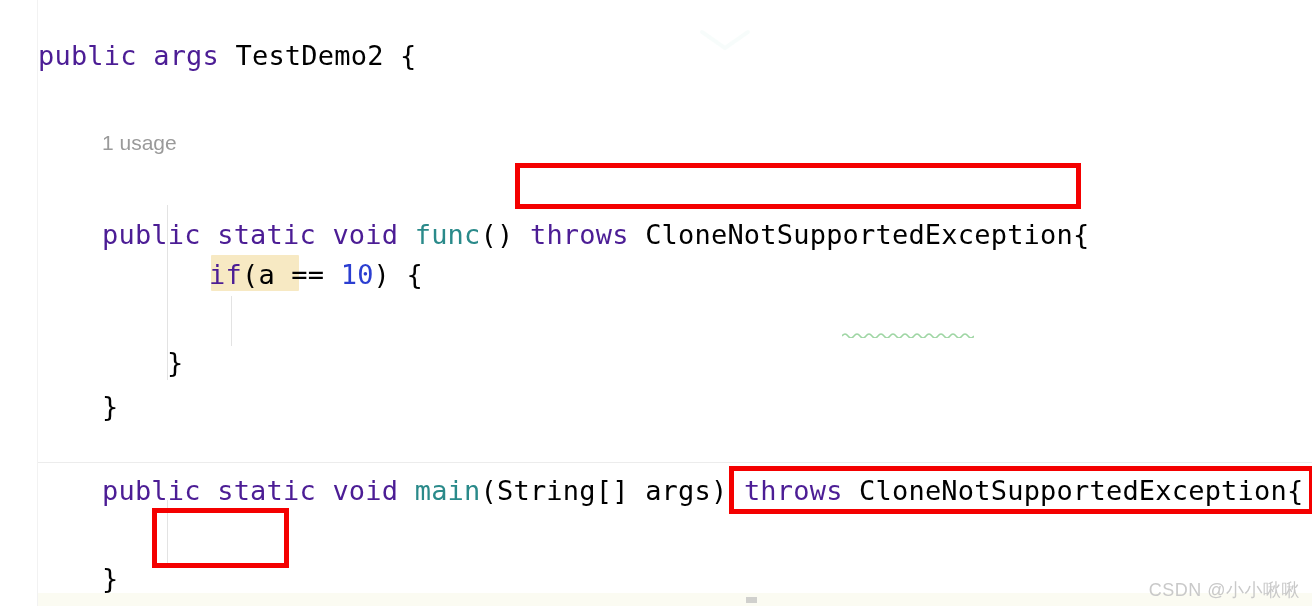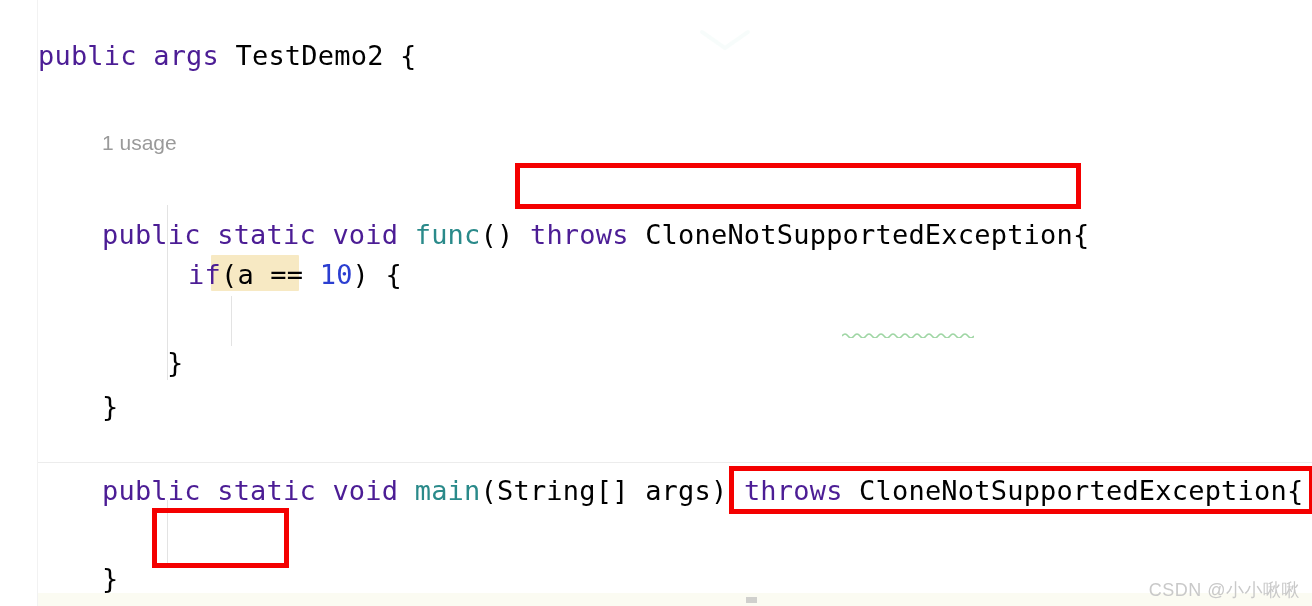--- a/index.html
+++ b/index.html
@@ -154,21 +154,21 @@
   <div class="method-sep" style="left:38px; top:462px; width:1274px;"></div>
 
   <div class="line" style="left:38px; top:34px;"><span class="kw">public</span><span> </span><span class="kw">args</span><span> </span><span class="plain">TestDemo2</span><span> </span><span class="plain">{</span></div>
 
   <div class="usage" style="left:102px; top:131px;">1 usage</div>
 
   <div class="line" style="left:102px; top:165px;margin-top:48px;"><span class="kw">public</span><span> </span><span class="kw">static</span><span> </span><span class="kw">void</span><span> </span><span class="method">func</span><span class="plain">()</span><span> </span><span class="kw">throws</span><span> </span><span class="plain">CloneNotSupportedException</span><span class="plain">{</span></div>
 
 
   <div class="hl-token" style="left:211px; top:255px; width:88px; height:36px;"></div>
-  <div class="line" style="left:153px; top:253px;padding-left:35px;"><span class="kw">if</span><span class="plain">(</span><span class="plain">a</span><span class="plain"> == </span><span class="num">10</span><span class="plain">)</span><span class="plain"> {</span></div>
+  <div class="line" style="left:174px; top:253px;padding-left:35px;"><span class="kw">if</span><span class="plain">(</span><span class="plain">a</span><span class="plain"> == </span><span class="num">10</span><span class="plain">)</span><span class="plain"> {</span></div>
 
 
   <div class="squiggle" style="left:842px; top:331px; width:132px;">
     <svg width="132" height="7" viewBox="0 0 132 7" xmlns="http://www.w3.org/2000/svg">
       <path d="M0 5 Q3 1 6 5 T12 5 T18 5 T24 5 T30 5 T36 5 T42 5 T48 5 T54 5 T60 5 T66 5 T72 5 T78 5 T84 5 T90 5 T96 5 T102 5 T108 5 T114 5 T120 5 T126 5 T132 5" fill="none" stroke="#9fd6a4" stroke-width="1.6"></path>
     </svg>
   </div>
 
   <div class="line" style="left:167px; top:341px;"><span class="plain">}</span></div>
 

